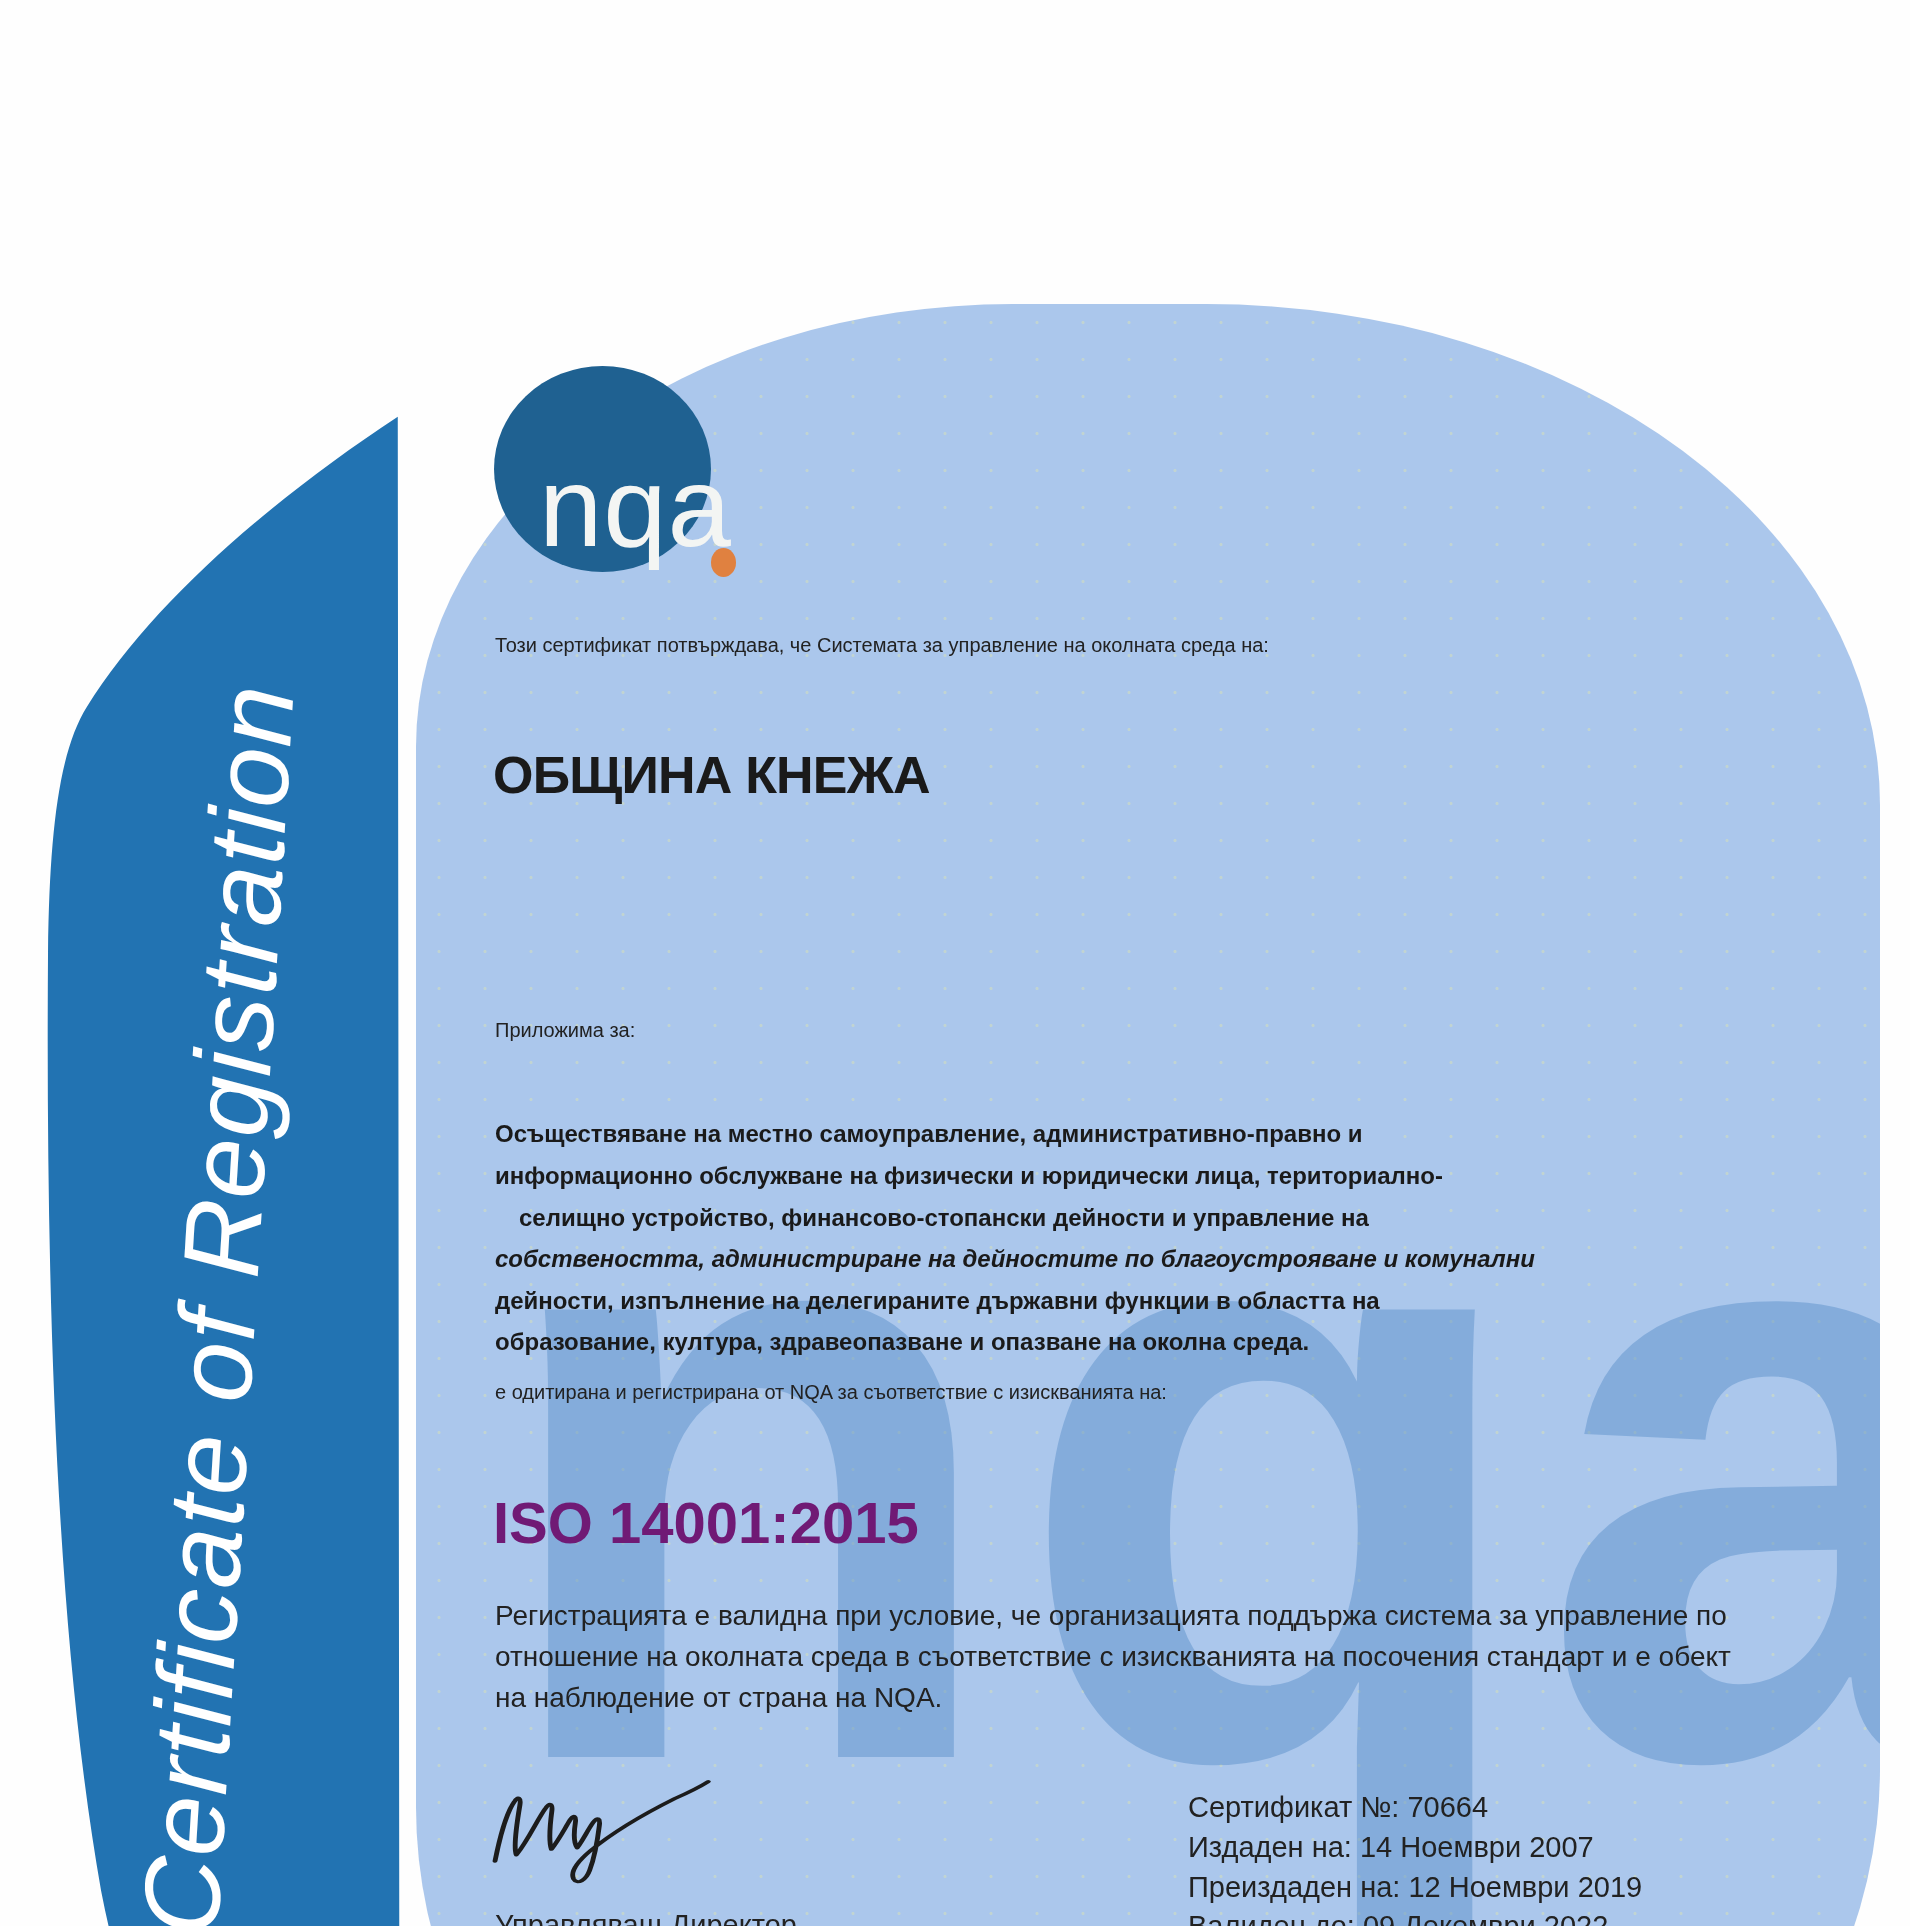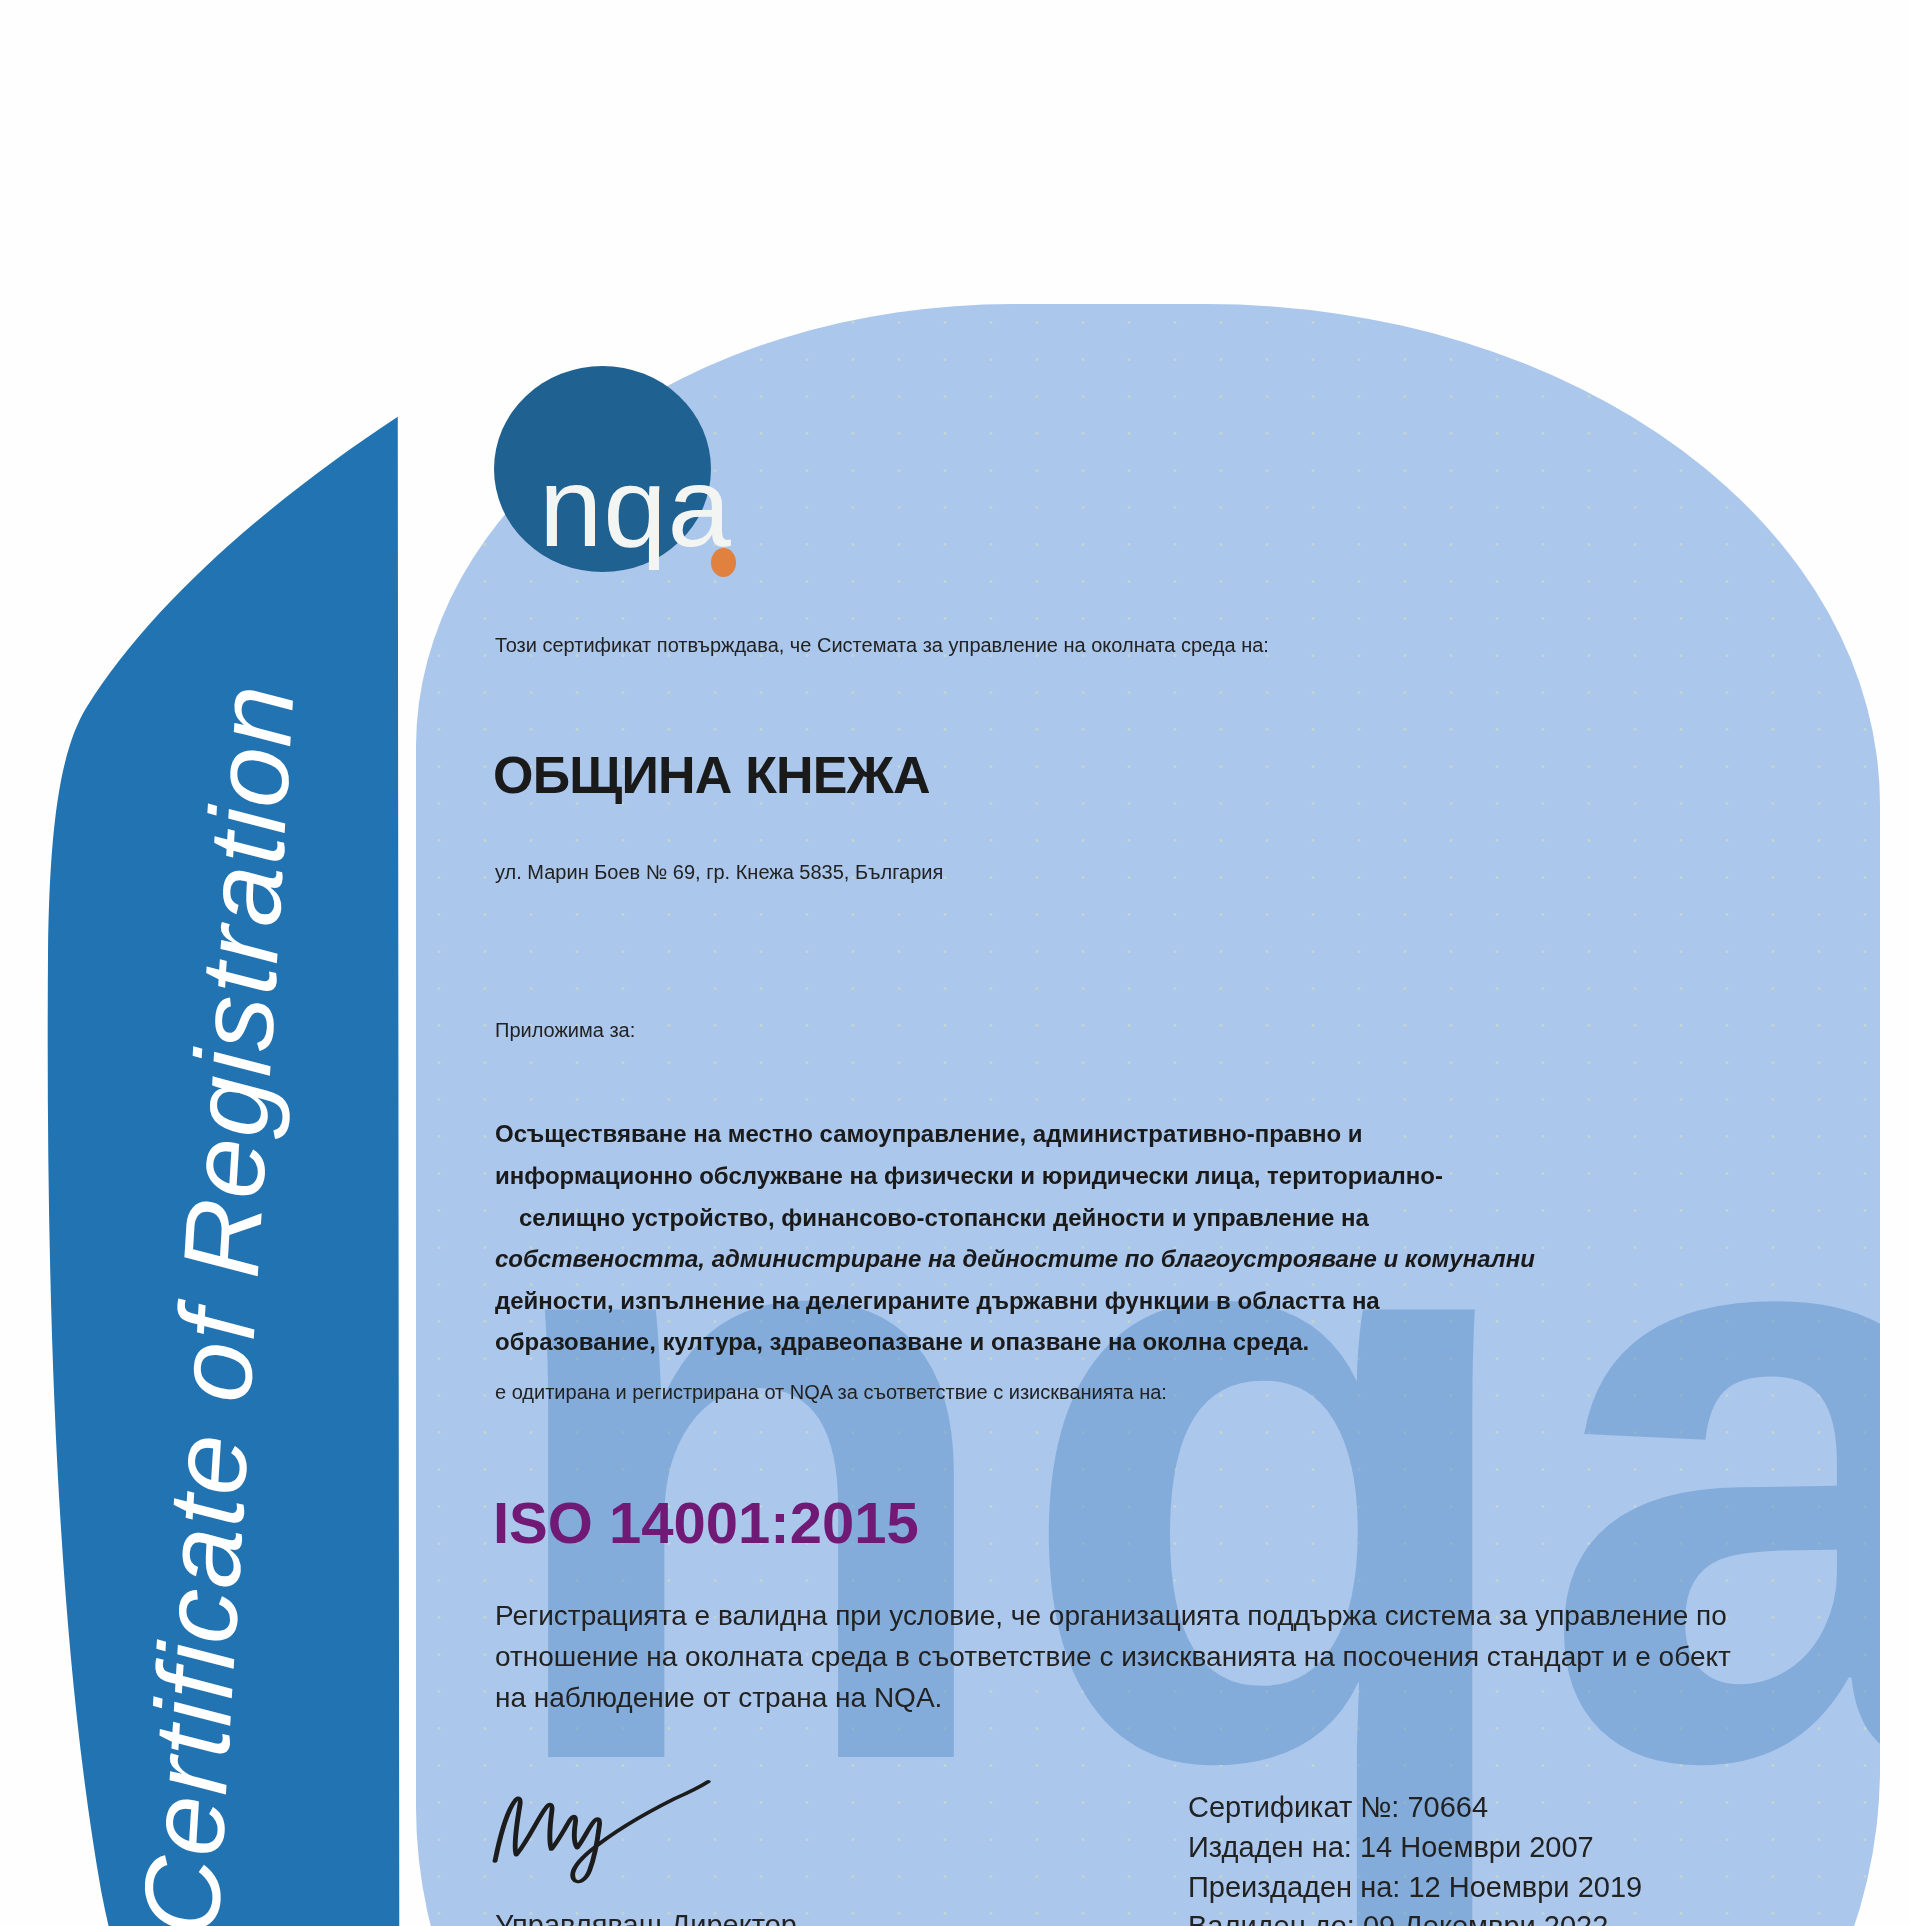--- a/index.html
+++ b/index.html
@@ -83,21 +83,20 @@
   <div class="sidebar-title">Certificate of Registration</div>
 
   <div class="logo-circle"></div>
   <div class="logo-text">nqa</div>
   <div class="logo-dot"></div>
 
   <div class="line body-text" style="left:495px;top:634px;">Този сертификат потвърждава, че Системата за управление на околната среда на:</div>
 
   <div class="line org-name" style="left:493px;top:745px;">ОБЩИНА КНЕЖА</div>
 
-  <div class="line body-text" style="left:495px;top:861px;">ул. Марин Боев № 69, гр. Кнежа 5835, България</div>
 
   <div class="line body-text" style="left:495px;top:1019px;">Приложима за:</div>
 
   <div>
     <div class="line scope-line" style="left:495px;top:1113px;">Осъществяване на местно самоуправление, административно-правно и</div>
     <div class="line scope-line" style="left:495px;top:1155px;">информационно обслужване на физически и юридически лица, териториално-</div>
     <div class="line scope-line" style="left:519px;top:1197px;">селищно устройство, финансово-стопански дейности и управление на</div>
     <div class="line scope-line" style="left:495px;top:1238px;font-style:italic;">собствеността, администриране на дейностите по благоустрояване и комунални</div>
     <div class="line scope-line" style="left:495px;top:1280px;">дейности, изпълнение на делегираните държавни функции в областта на</div>
     <div class="line scope-line" style="left:495px;top:1321px;text-align:center;">образование, култура, здравеопазване и опазване на околна среда.</div>

